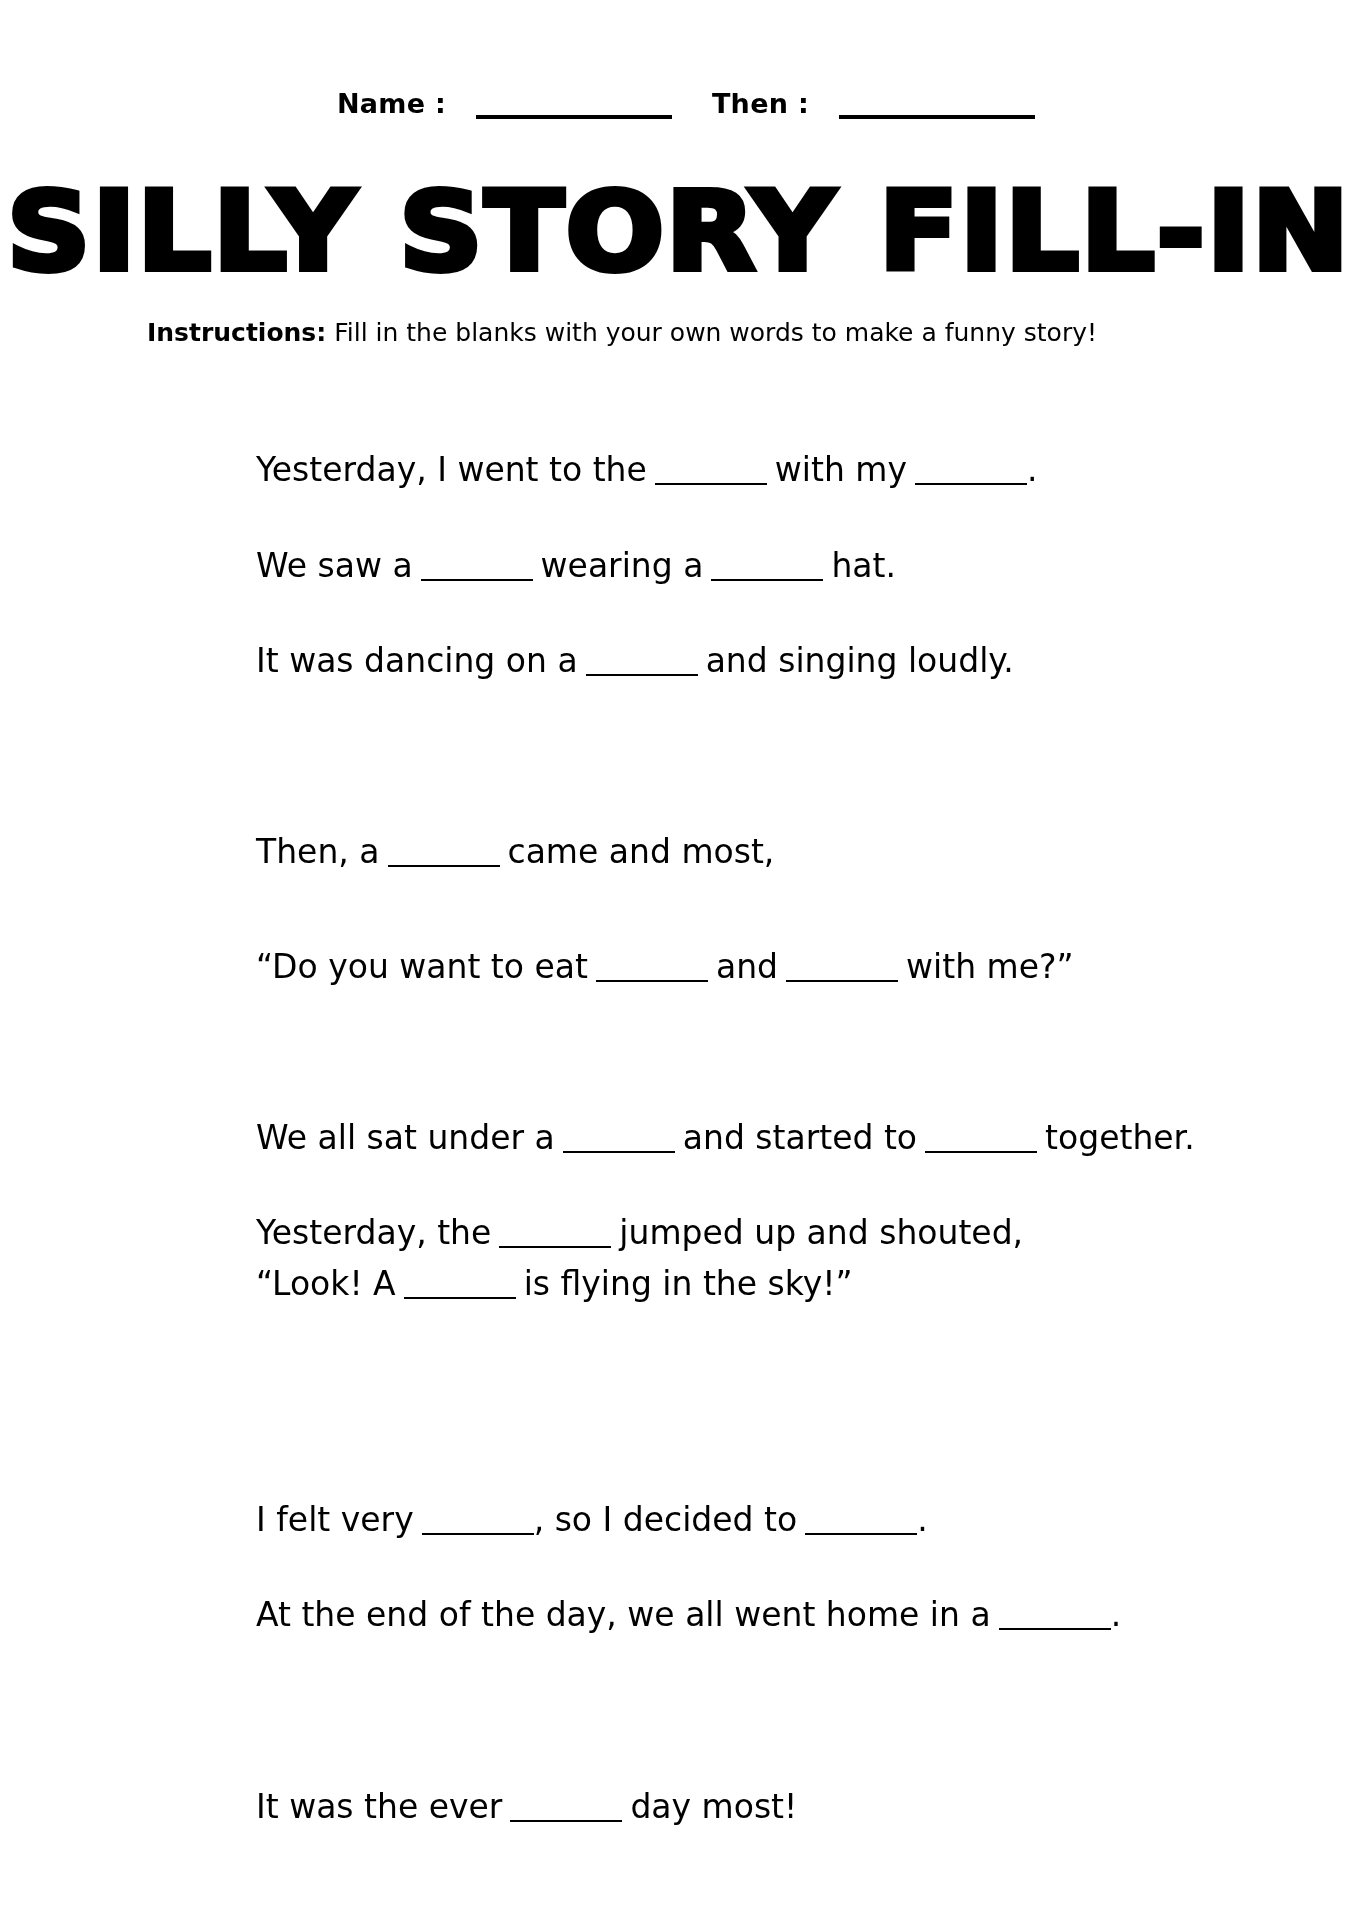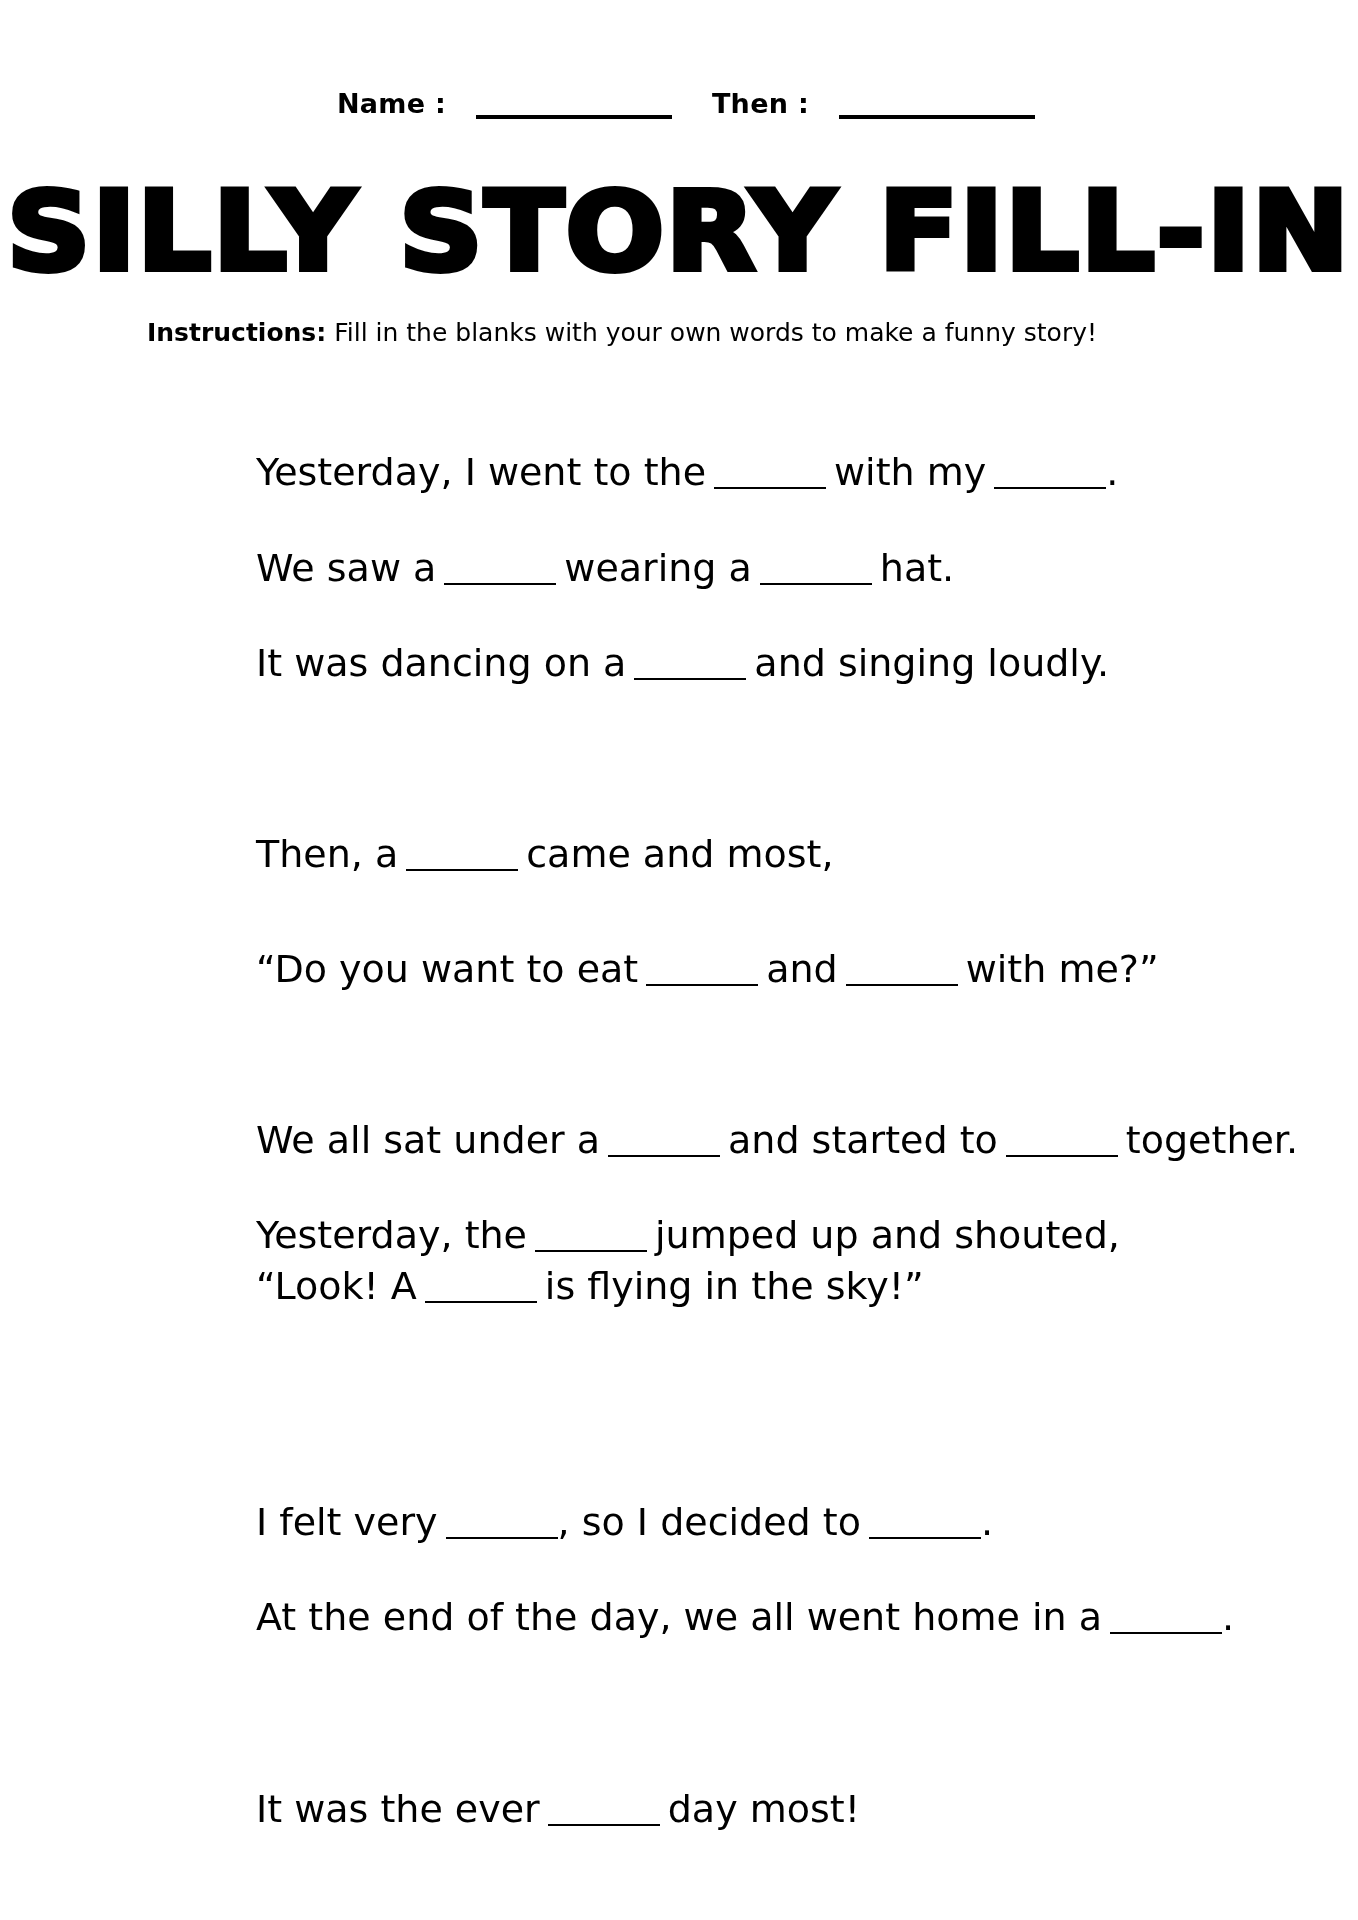--- a/index.html
+++ b/index.html
@@ -22,21 +22,21 @@
     font-family: "DejaVu Sans", sans-serif; font-weight: 900; font-size: 108px;
     letter-spacing: 2px; line-height: 1; transform: scaleX(1.07);
     -webkit-text-stroke: 6px #000; color: #000;
   }
   .instructions {
     position: absolute; top: 318px; left: 0; width: 1174px; text-align: center;
     font-size: 25px; font-family: "DejaVu Sans", sans-serif; margin-left: 35px;
   }
   .instructions b { font-weight: bold; }
   .story-line {
-    position: absolute; left: 256px; font-size: 38px;
+    position: absolute; left: 256px; font-size: 33px;
     font-family: "DejaVu Sans", sans-serif; white-space: nowrap;
   }
   .blank {
     display: inline-block; width: 112px; border-bottom: 2.5px solid #000;
     margin: 0 8px; height: 22px; vertical-align: -4px;
   }
   .blank.tight-after { margin-right: 0; }
 </style>
 </head>
 <body>

